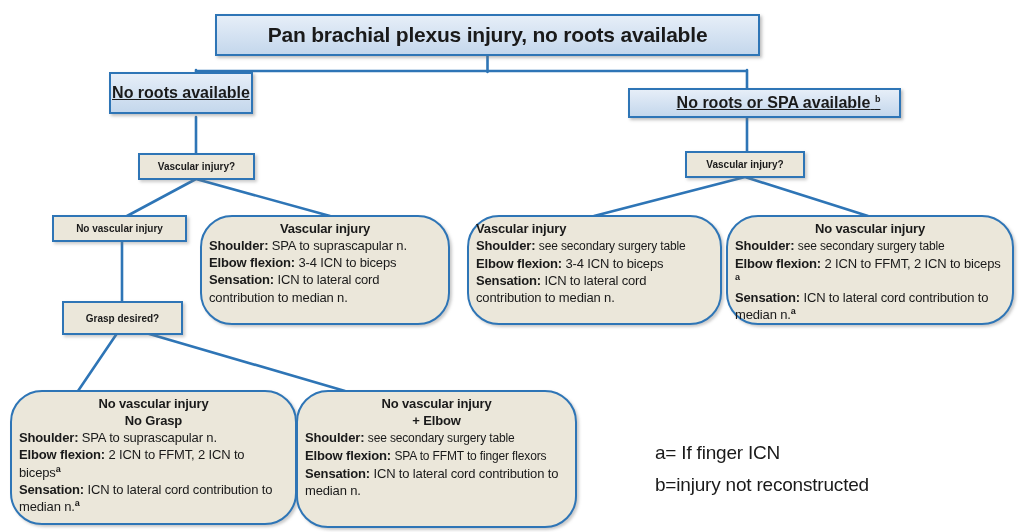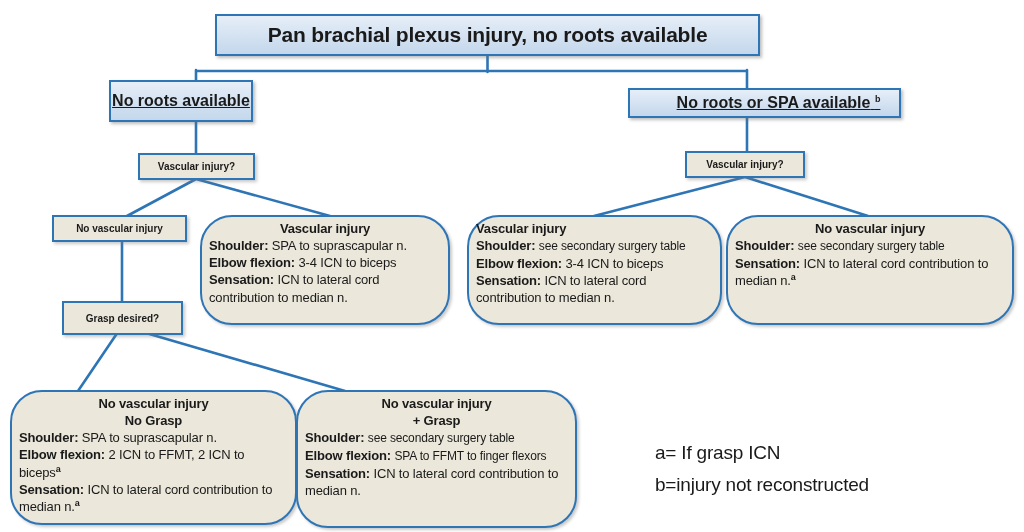--- a/index.html
+++ b/index.html
@@ -44,21 +44,21 @@
              M196 179 L127 216 M196 179 L330 216
              M745 177 L594 216 M745 177 L868 216
              M122 241 V301
              M122 326 L78 391 M122 326 L345 391" fill="none" stroke="#2e75b6" stroke-width="2.6" stroke-linecap="round"></path>
   </svg>
 
   <div class="box blue center-flex title-box" style="left:215px; top:14px; width:545px; height:42px;">
     <span>Pan brachial plexus injury, no roots available</span>
   </div>
 
-  <div class="box blue center-flex header-box" style="left:109px; top:80px; width:144px; height:42px;">
+  <div class="box blue center-flex header-box" style="left:109px; top:72px; width:144px; height:42px;">
     <span class="hdr-text">No roots available</span>
   </div>
 
   <div class="box blue center-flex header-box" style="left:628px; top:88px; width:273px; height:30px;padding-left:28px;">
     <span class="hdr-text"><span>No roots or SPA available</span>&nbsp;<sup class="fn">b</sup></span>
   </div>
 
   <div class="box beige center-flex decision-box" style="left:138px; top:153px; width:117px; height:27px;">
     <span>Vascular injury?</span>
   </div>
@@ -85,37 +85,38 @@
   <div class="box beige detail-box" style="left:467px; top:215px; width:255px; height:110px;">
     <div class="bt">Vascular injury</div>
     <div class="row"><b>Shoulder:</b> <span class="serif">see secondary surgery table</span></div>
     <div class="row"><b>Elbow flexion:</b> <span>3-4 ICN to biceps</span></div>
     <div class="row"><b>Sensation:</b> <span>ICN to lateral cord contribution to median n.</span></div>
   </div>
 
   <div class="box beige detail-box" style="left:726px; top:215px; width:288px; height:110px;">
     <div class="bt center">No vascular injury</div>
     <div class="row"><b>Shoulder:</b> <span class="serif">see secondary surgery table</span></div>
+    <div class="row"><b>Elbow flexion:</b> <span>2 ICN to FFMT, 2 ICN to biceps</span> <sup class="fn">a</sup></div>
     <div class="row"><b>Sensation:</b> <span>ICN to lateral cord contribution to median n.</span><sup class="fn">a</sup></div>
   </div>
 
   <div class="box beige detail-box" style="left:10px; top:390px; width:287px; height:135px;">
     <div class="bt center">No vascular injury</div>
     <div class="bt center">No Grasp</div>
     <div class="row"><b>Shoulder:</b> <span>SPA to suprascapular n.</span></div>
     <div class="row"><b>Elbow flexion:</b> <span>2 ICN to FFMT, 2 ICN to biceps</span><sup class="fn">a</sup></div>
     <div class="row"><b>Sensation:</b> <span>ICN to lateral cord contribution to median n.</span><sup class="fn">a</sup></div>
   </div>
 
   <div class="box beige detail-box" style="left:296px; top:390px; width:281px; height:138px;">
     <div class="bt center">No vascular injury</div>
-    <div class="bt center">+ Grasp</div>
+    <div class="bt center">+ Elbow</div>
     <div class="row"><b>Shoulder:</b> <span class="serif">see secondary surgery table</span></div>
     <div class="row"><b>Elbow flexion:</b> <span class="serif">SPA to FFMT to finger flexors</span></div>
     <div class="row"><b>Sensation:</b> <span>ICN to lateral cord contribution to median n.</span></div>
   </div>
 
   <div class="legend" style="left:655px; top:437px;">
-    <div>a= If grasp ICN</div>
+    <div>a= If finger ICN</div>
     <div>b=injury not reconstructed</div>
   </div>
 
 </div>
 
 </body></html>

